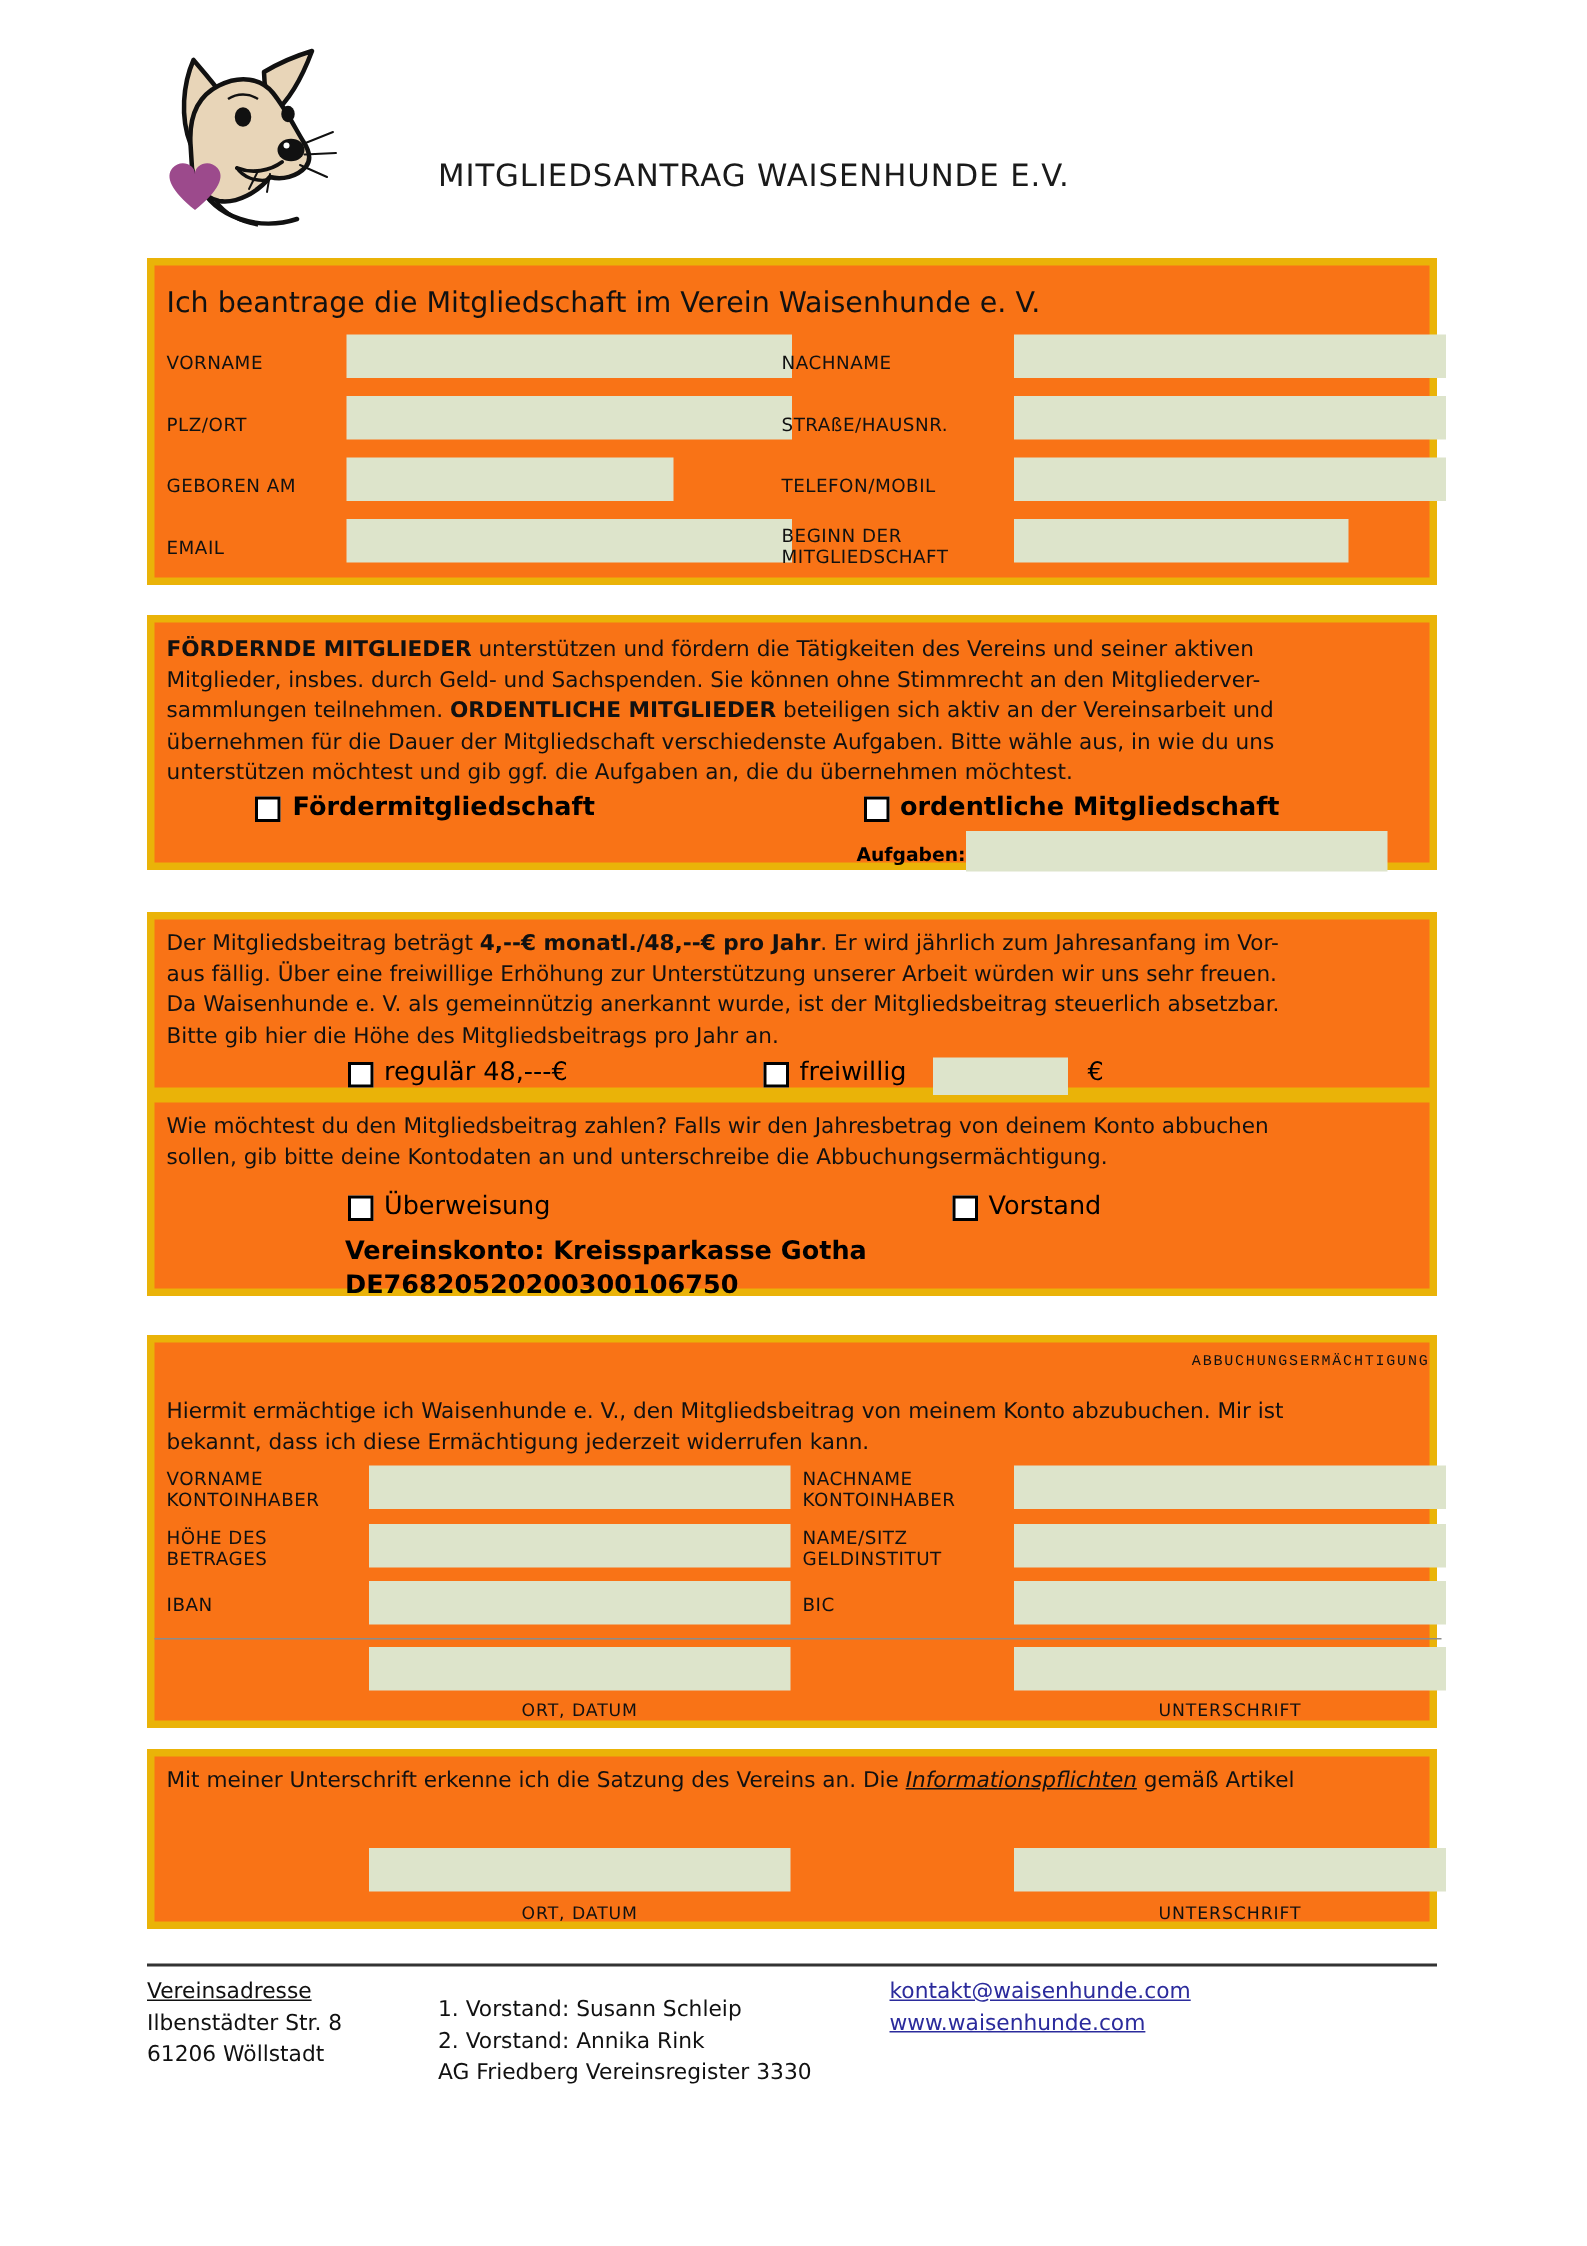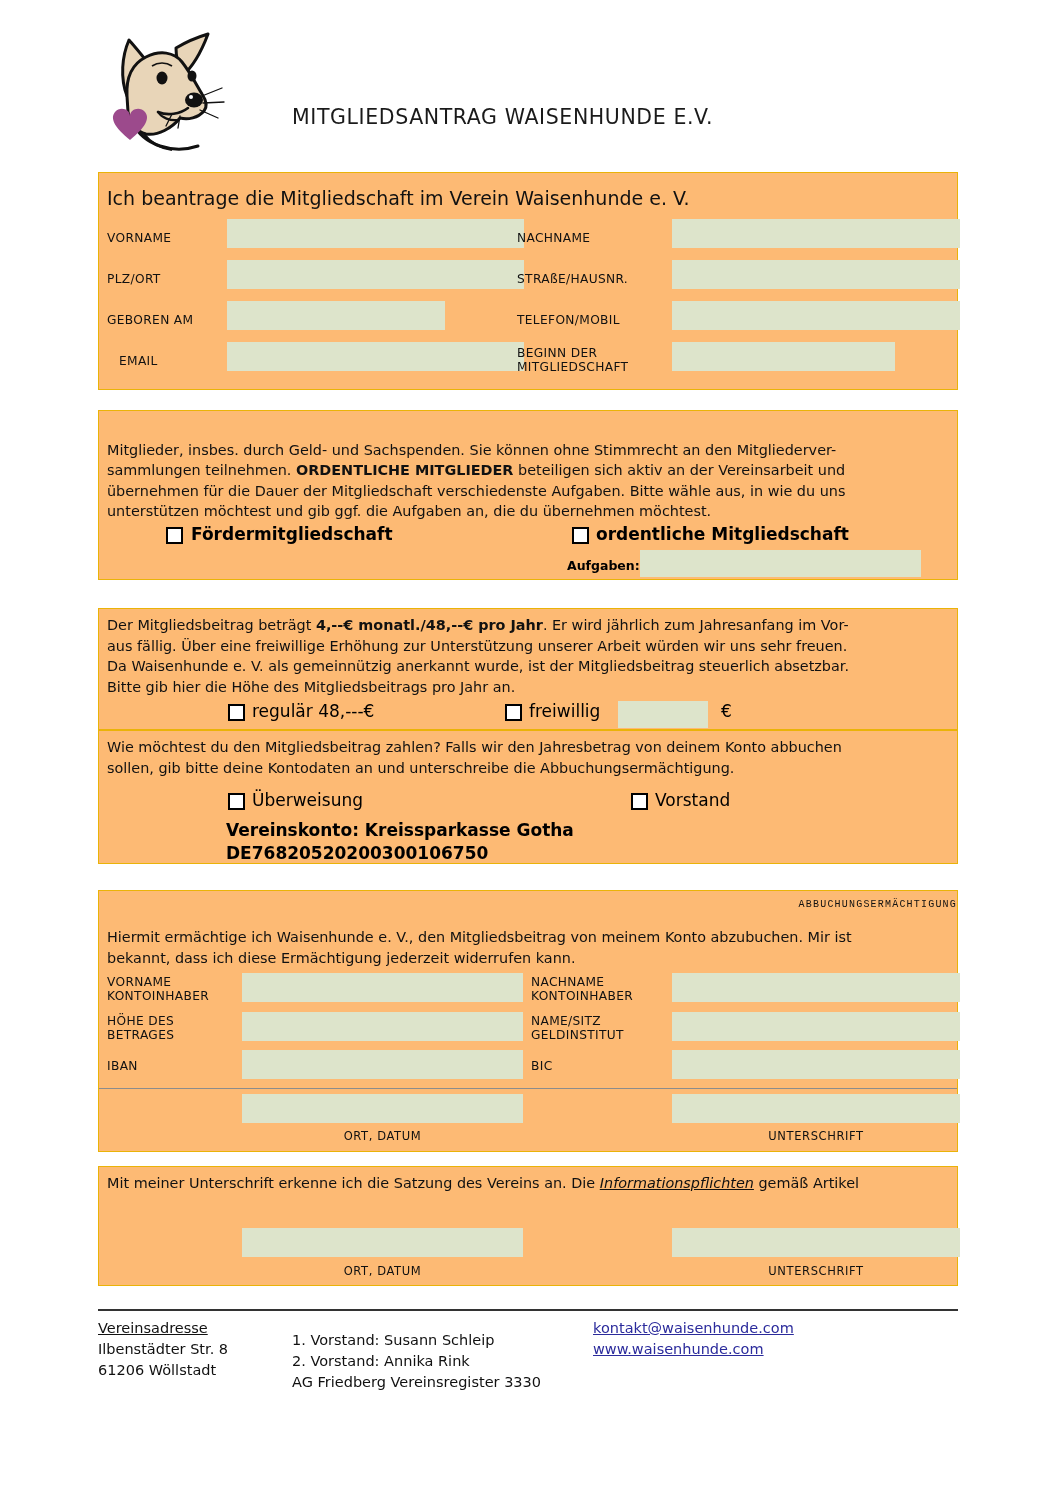--- a/index.html
+++ b/index.html
@@ -30,22 +30,22 @@
     left: 292px; top: 105px;
     font-size: 20.5px;
     letter-spacing: 0.6px;
     white-space: nowrap;
     color: #1a1a1a;
   }
 
   
   .box {
     position: absolute;
-    border: 1px solid #eab308;
-    background: #fdba74;
+    border: 5px solid #eab308;
+    background: #f97316;
   }
 
   .fld {
     position: absolute;
     background: #dde4cb;
   }
   .lbl {
     position: absolute;
     font-size: 12.2px;
     letter-spacing: 0.35px;
@@ -182,31 +182,31 @@
   <div class="lbl" style="left:8px; top:99px;">PLZ/ORT</div>
   <div class="fld" style="left:128px; top:87px; width:297px; height:29px;"></div>
   <div class="lbl" style="left:418px; top:99px;">STRAßE/HAUSNR.</div>
   <div class="fld" style="left:573px; top:87px; width:288px; height:29px;"></div>
 
   <div class="lbl" style="left:8px; top:140px;">GEBOREN AM</div>
   <div class="fld" style="left:128px; top:128px; width:218px; height:29px;"></div>
   <div class="lbl" style="left:418px; top:140px;">TELEFON/MOBIL</div>
   <div class="fld" style="left:573px; top:128px; width:288px; height:29px;"></div>
 
-  <div class="lbl" style="left:20px; top:181px;">EMAIL</div>
+  <div class="lbl" style="left:8px; top:181px;">EMAIL</div>
   <div class="fld" style="left:128px; top:169px; width:297px; height:29px;"></div>
   <div class="lbl" style="left:418px; top:173px;">BEGINN DER
 MITGLIEDSCHAFT</div>
   <div class="fld" style="left:573px; top:169px; width:223px; height:29px;"></div>
 </div>
 
 <div class="box" style="left:98px; top:410px; width:860px; height:170px;">
 
   <div class="para" style="left:8px; top:8px; width:845px;">
-    <br>
+    <span><b>FÖRDERNDE MITGLIEDER</b><span> unterstützen und fördern die Tätigkeiten des Vereins und seiner aktiven</span></span><br>
     <span>Mitglieder, insbes. durch Geld- und Sachspenden. Sie können ohne Stimmrecht an den Mitgliederver-</span><br>
     <span><span>sammlungen teilnehmen. </span><b>ORDENTLICHE MITGLIEDER</b><span> beteiligen sich aktiv an der Vereinsarbeit und</span></span><br>
     <span>übernehmen für die Dauer der Mitgliedschaft verschiedenste Aufgaben. Bitte wähle aus, in wie du uns</span><br>
     <span>unterstützen möchtest und gib ggf. die Aufgaben an, die du übernehmen möchtest.</span>
   </div>
 
   <div class="cb" style="left:67px; top:116px;"></div>
   <div class="cb-lbl" style="left:92px; top:113px;">Fördermitgliedschaft</div>
 
   <div class="cb" style="left:473px; top:116px;"></div>

